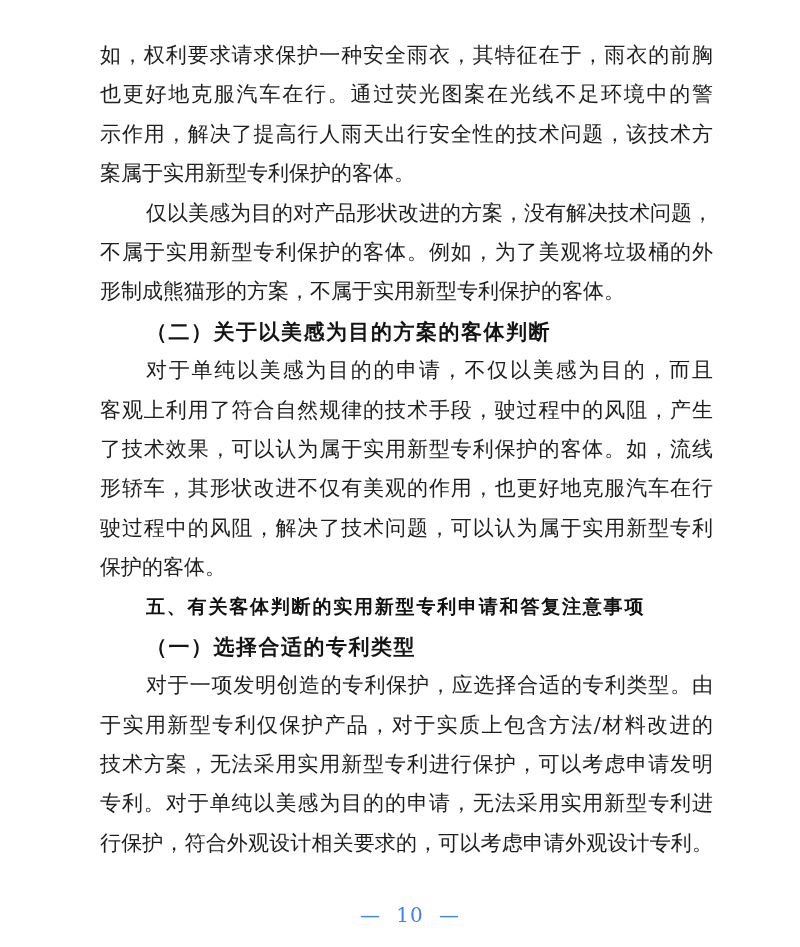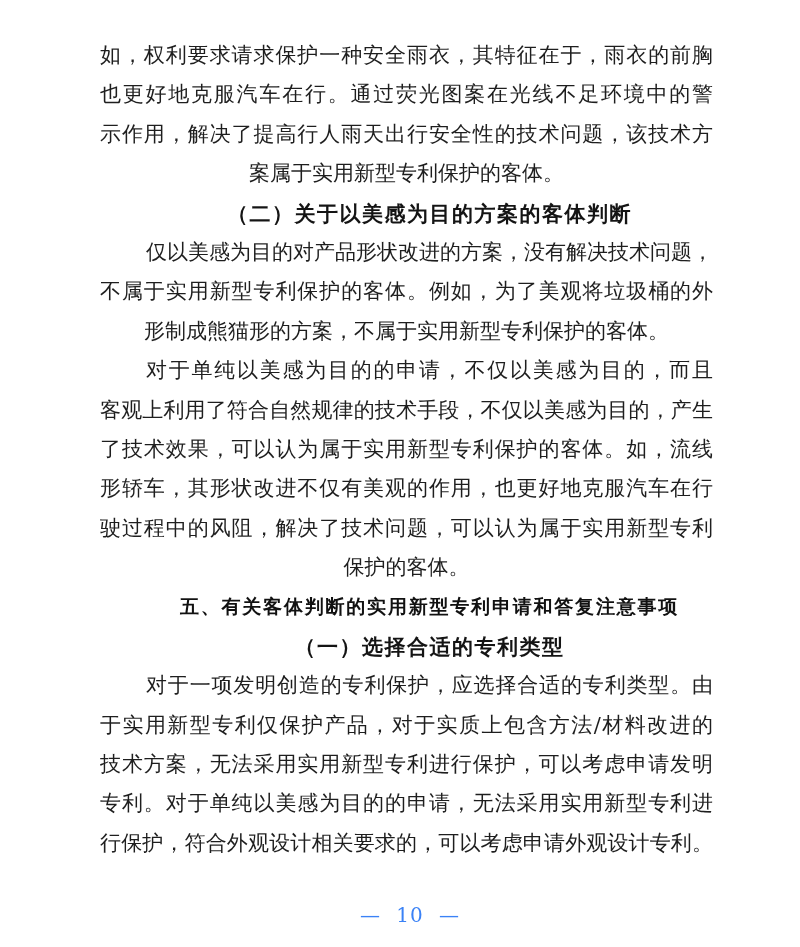--- a/index.html
+++ b/index.html
@@ -27,21 +27,20 @@
     padding: 0;
   }
   .line {
     height: 39.4px;
     line-height: 39.4px;
     font-size: 21px;
     letter-spacing: 0px;
     color: #1e1e1e;
     white-space: nowrap;
     font-family: "DejaVu Serif", "Liberation Serif", serif;
-    text-align: center;
   }
   .line.indent {
     padding-left: 46px;
   }
   .line.just {
     white-space: normal;
     text-align: justify;
     text-align-last: justify;
   }
   .h-kai .line {
@@ -73,31 +72,31 @@
 <body>
 
 <div class="page">
   <div class="page-body">
       <div class="block para">
         <div class="line just">如，权利要求请求保护一种安全雨衣，其特征在于，雨衣的前胸</div>
         <div class="line just">也更好地克服汽车在行。通过荧光图案在光线不足环境中的警</div>
         <div class="line just">示作用，解决了提高行人雨天出行安全性的技术问题，该技术方</div>
         <div class="line">案属于实用新型专利保护的客体。</div>
       </div>
-      <div class="block h-kai">
-        <div class="line indent">（二）关于以美感为目的方案的客体判断</div>
-      </div>
       <div class="block para">
         <div class="line indent just">仅以美感为目的对产品形状改进的方案，没有解决技术问题，</div>
         <div class="line just">不属于实用新型专利保护的客体。例如，为了美观将垃圾桶的外</div>
         <div class="line">形制成熊猫形的方案，不属于实用新型专利保护的客体。</div>
       </div>
+      <div class="block h-kai">
+        <div class="line indent">（二）关于以美感为目的方案的客体判断</div>
+      </div>
       <div class="block para">
         <div class="line indent just">对于单纯以美感为目的的申请，不仅以美感为目的，而且</div>
-        <div class="line just">客观上利用了符合自然规律的技术手段，不仅以美感为目的，产生</div>
+        <div class="line just">客观上利用了符合自然规律的技术手段，驶过程中的风阻，产生</div>
         <div class="line just">了技术效果，可以认为属于实用新型专利保护的客体。如，流线</div>
         <div class="line just">形轿车，其形状改进不仅有美观的作用，也更好地克服汽车在行</div>
         <div class="line just">驶过程中的风阻，解决了技术问题，可以认为属于实用新型专利</div>
         <div class="line">保护的客体。</div>
       </div>
       <div class="block h-hei">
         <div class="line indent">五、有关客体判断的实用新型专利申请和答复注意事项</div>
       </div>
       <div class="block h-kai">
         <div class="line indent">（一）选择合适的专利类型</div>

